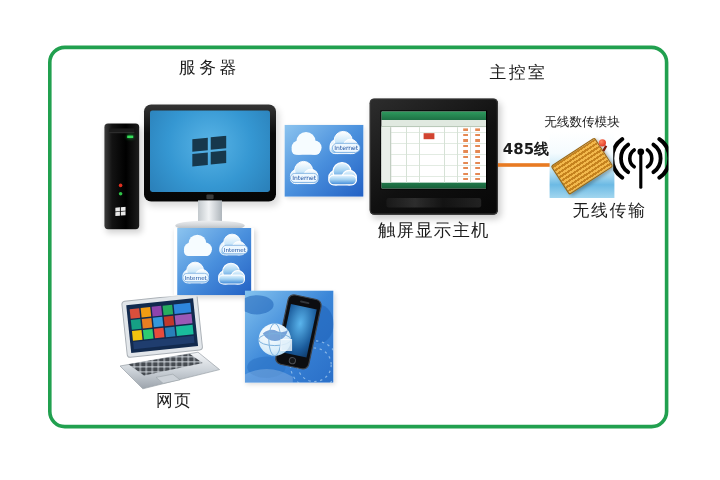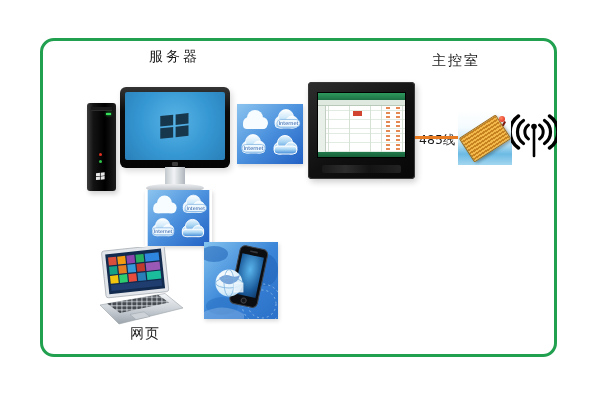--- a/index.html
+++ b/index.html
@@ -6,23 +6,23 @@
   body { width:600px; height:400px; font-family:"DejaVu Sans","Liberation Sans",sans-serif; }
   .stage { position:relative; width:600px; height:400px; background:#ffffff; overflow:hidden; }
   .abs { position:absolute; }
 
   
   .frame { left:40px; top:38px; width:511px; height:313px; border:3px solid #21a04f; border-radius:14px; }
 
   
   .lbl { color:#1c1c1c; white-space:nowrap; }
   .lbl-server { left:149px; top:48px; font-size:14px; letter-spacing:3px; }
-  .lbl-control { left:408px; top:52px; font-size:14px; letter-spacing:2px;margin-left:24px; }
+  .lbl-control { left:408px; top:52px; font-size:14px; letter-spacing:2px; }
   .lbl-touch { left:308px; top:183px; width:107px; text-align:center; font-size:14.5px; letter-spacing:1px; }
-  .lbl-485 { left:419px; top:132px; font-size:12.5px; }
+  .lbl-485 { left:419px; top:116px; font-size:12.5px;font-weight:bold; }
   .lbl-module { left:450px; top:95px; width:70px; text-align:center; font-size:10.5px; }
   .lbl-trans { left:477px; top:167px; font-size:14px; letter-spacing:1.5px; }
   .lbl-web { left:130px; top:325px; font-size:14px; letter-spacing:1px;font-family:Liberation Mono, monospace; }
   .lbl-app { left:216px; top:324px; font-size:14px; }
 
   
   .tower { left:87px; top:103px; width:29px; height:88px; border-radius:3px;
     background:linear-gradient(90deg,#3c3c3c 0,#131313 22%,#000 62%,#1d1d1d 100%);
     box-shadow:2px 3px 5px rgba(0,0,0,.18); }
   .tower-vent { position:absolute; left:4px; right:4px; top:4px; height:3px; background:#1b1b1b; border-bottom:1px solid #2c2c2c; }
@@ -253,42 +253,45 @@
       <div class="sheet-body">
         <div class="row-ids"></div>
         <div class="red-cell"></div>
         <div class="num-strip s1"></div>
         <div class="num-strip s2"></div>
       </div>
       <div class="sheet-foot"></div>
     </div>
     <div class="touch-gloss"></div>
   </div>
+  <div class="abs lbl lbl-touch">触屏显示主机</div>
 
   <div class="abs lbl lbl-485">485线</div>
   <div class="abs line485"></div>
 
+  <div class="abs lbl lbl-module">无线数传模块</div>
   <div class="abs module">
     <div class="pcb"></div>
     <div class="pcb-pin"></div>
     <div class="pcb-led"></div>
   </div>
 
   <svg class="abs antenna" viewBox="0 0 46 48">
     <g stroke="#000000" fill="none" stroke-linecap="round">
       <path d="M17.5 13 A8.5 8.5 0 0 0 17.5 27" stroke-width="3"></path>
       <path d="M12.5 8.5 A14 14 0 0 0 12.5 31.5" stroke-width="3.2"></path>
       <path d="M7.5 4 A19.5 19.5 0 0 0 7.5 36" stroke-width="3.4"></path>
       <path d="M28.5 13 A8.5 8.5 0 0 1 28.5 27" stroke-width="3"></path>
       <path d="M33.5 8.5 A14 14 0 0 1 33.5 31.5" stroke-width="3.2"></path>
       <path d="M38.5 4 A19.5 19.5 0 0 1 38.5 36" stroke-width="3.4"></path>
       <line x1="23" y1="17" x2="23" y2="44" stroke-width="2.6"></line>
     </g>
     <circle cx="23" cy="14.5" r="2.8" fill="#000000"></circle>
   </svg>
+  <div class="abs lbl lbl-trans">无线传输</div>
 
   <svg class="abs laptop" viewBox="0 0 93 78">
     <g transform="rotate(-6 42 28)">
       <rect x="12" y="1" width="63" height="47" rx="2.5" fill="#e2e6ea" stroke="#aab0b6" stroke-width="0.8"></rect>
       <rect x="15.5" y="4.5" width="56" height="40" fill="#122a4e"></rect>
       <g>
         <rect x="18" y="8" width="8" height="8" fill="#d94f3c"></rect>
           <rect x="27.2" y="8" width="8" height="8" fill="#f39c12"></rect>
         <rect x="36.4" y="8" width="8" height="8" fill="#8e44ad"></rect>
           <rect x="45.6" y="8" width="8" height="8" fill="#27ae60"></rect>

